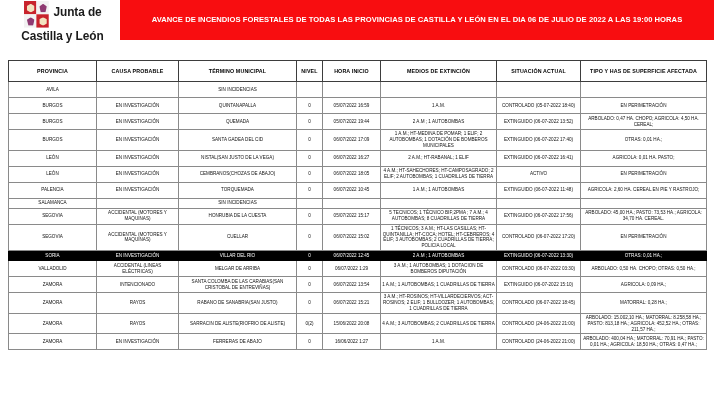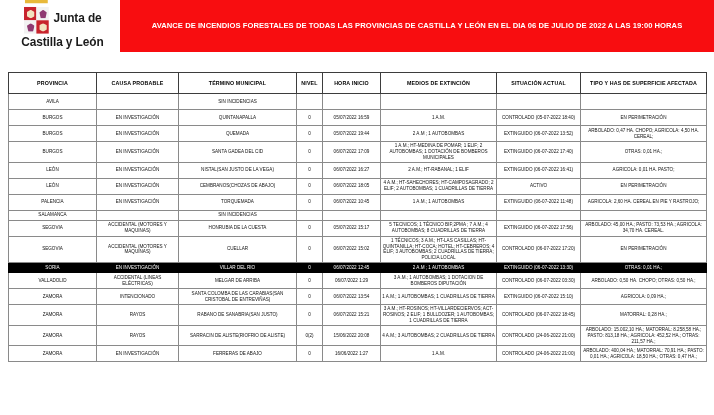--- a/index.html
+++ b/index.html
@@ -17,21 +17,21 @@
     position: relative;
     width: 714px;
     height: 415px;
     background: #ffffff;
   }
 
   
   .header {
     display: flex;
     align-items: stretch;
-    height: 52px;
+    height: 40px;
     width: 714px;
   }
 
   .logo-block {
     width: 120px;
     min-width: 120px;
     background: #ffffff;
     display: flex;
     align-items: center;
     justify-content: center;

